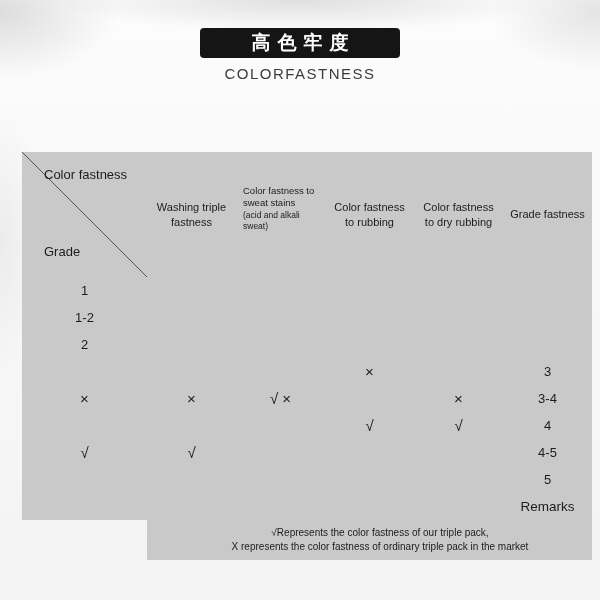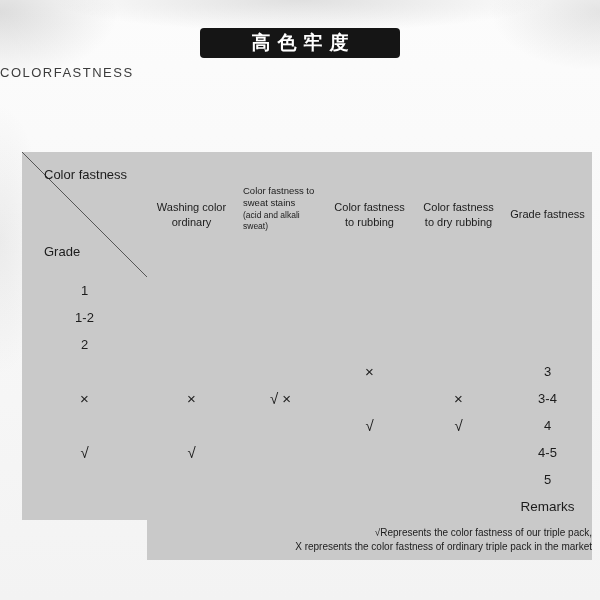--- a/index.html
+++ b/index.html
@@ -22,21 +22,22 @@
     margin:28px auto 0 auto;
     background:#151515;
     border-radius:4px;
     display:flex;align-items:center;justify-content:center;
     color:#ffffff;
     font-size:19px;font-weight:bold;
     letter-spacing:7px;text-indent:7px;
   }
   .subtitle{
     margin-top:7px;
-    font-size:13px;
+    text-align:center;
+    font-size:15px;
     letter-spacing:1.5px;
     color:#3c3c3c;
   }
   .table{
     position:absolute;
     top:152px;left:22px;width:570px;
     display:grid;
     grid-template-columns:125px repeat(5,1fr);
     grid-template-rows:125px repeat(9,27px) 40px;
     gap:0;
@@ -57,21 +58,21 @@
   .colhead.small{
     text-align:left;padding:0 4px 12px 7px;
   }
   .colhead.small .lbl{font-size:9.5px;display:block;line-height:1.3;}
   .colhead.small .sub{font-size:8.5px;display:block;line-height:1.3;}
   .grade-cell{font-size:13px;}
   .mark-cell{font-size:15px;}
   .remarks-label{font-size:13.5px;text-align:center;}
   .remarks-text{
     grid-column:2 / 7;
-    flex-direction:column;align-items:flex-end;justify-content:center;
+    flex-direction:column;align-items:center;justify-content:center;
     padding-left:21px;box-sizing:border-box;
     font-size:10px;line-height:1.45;
   }
 </style>
 </head>
 <body>
 
 <div class="page">
 
   <div class="banner">
@@ -83,21 +84,21 @@
 
     <div class="cell corner">
       <svg class="diag" viewBox="0 0 100 100" preserveAspectRatio="none">
         <line x1="0" y1="0" x2="100" y2="100" stroke="#555" stroke-width="1" vector-effect="non-scaling-stroke"></line>
       </svg>
       <span class="c-top">Color fastness</span>
       <span class="c-bottom">Grade</span>
     </div>
 
     <div class="cell colhead">
-      <span>Washing color ordinary</span>
+      <span>Washing triple fastness</span>
     </div>
 
     <div class="cell colhead small">
       <span>
         <span class="lbl">Color fastness to sweat stains</span>
         <span class="sub">(acid and alkali sweat)</span>
       </span>
     </div>
 
     <div class="cell colhead">

